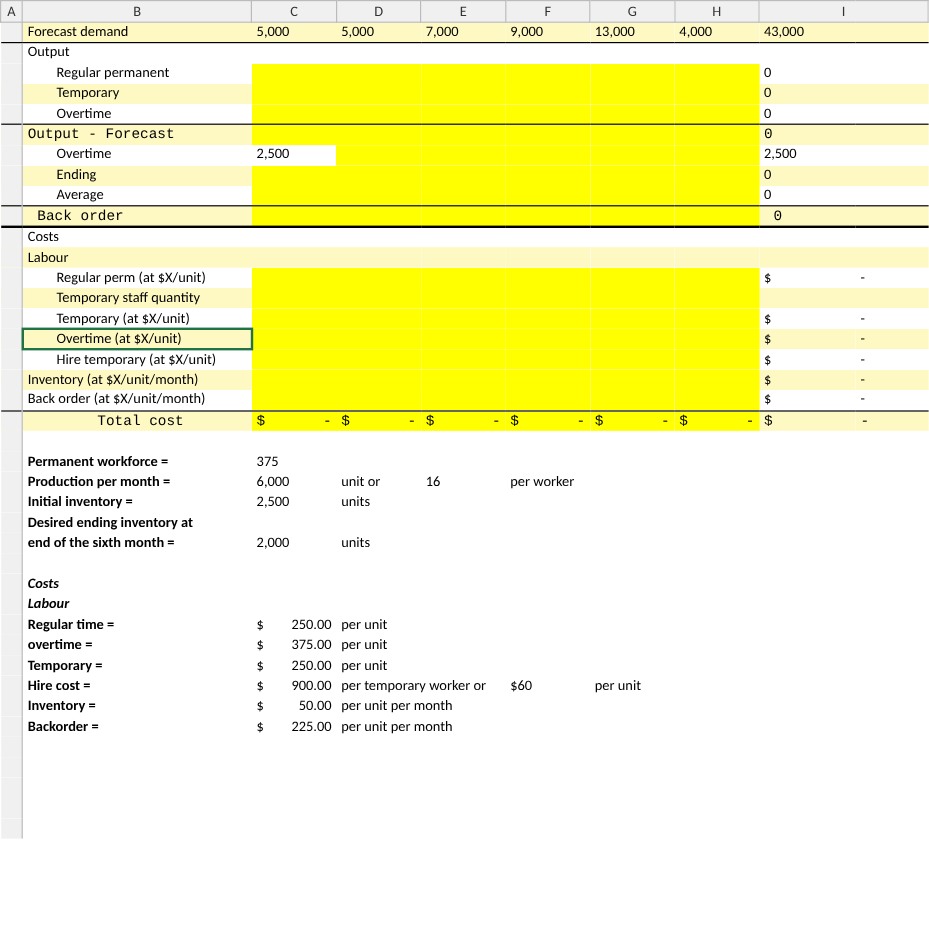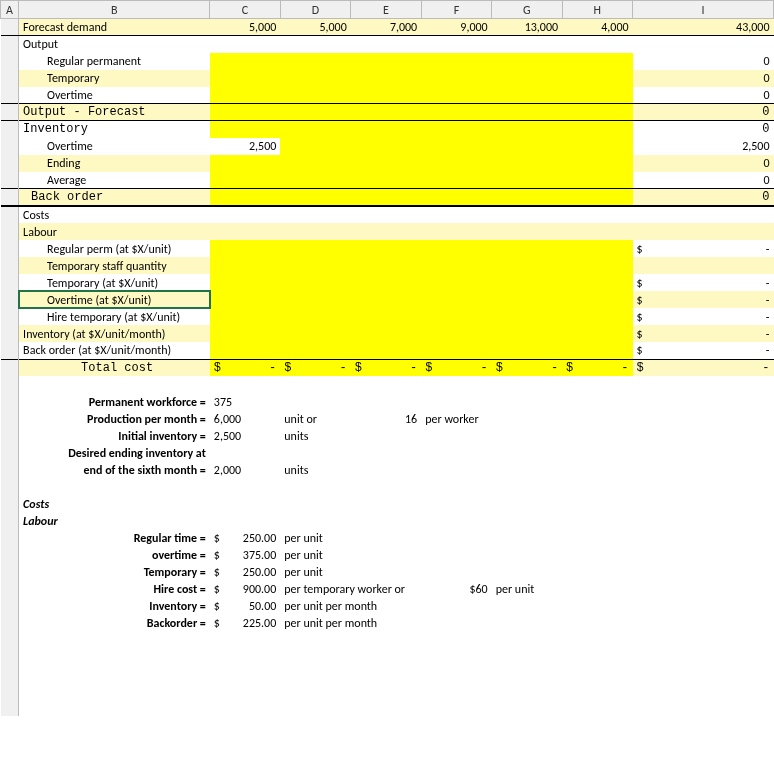--- a/index.html
+++ b/index.html
@@ -44,21 +44,21 @@
   col.cC { width: 70px; }
   col.cD { width: 70px; }
   col.cE { width: 70px; }
   col.cF { width: 70px; }
   col.cG { width: 70px; }
   col.cH { width: 70px; }
   col.cI { width: 80px; }
   col.cJ { width: 60px; }
 
   .bold { font-weight: bold; }
-  .right { text-align: right; }
+  .right { }
   .center { text-align: center; }
   .grey { background: #fef9c3; }
   .yellow { background: #ffff00; }
   .indent1 { padding-left: 28px; }
   .indent2 { padding-left: 62px; }
   .border-top td { border-top: 1px solid #000; font-family: Liberation Mono, monospace; }
   .border-bottom td { border-bottom: 1px solid #000; }
   .border-bottom-heavy td { border-bottom: 2px solid #000; padding-left: 12px; }
   .sel-green { outline: 2px solid #217346; outline-offset: -1px; }
 
@@ -166,31 +166,20 @@
       <td>Output - Forecast</td>
       <td class="yellow"></td>
           <td class="yellow"></td>
           <td class="yellow"></td>
           <td class="yellow"></td>
           <td class="yellow"></td>
           <td class="yellow"></td>
       <td class="right" colspan="2">0</td>
     </tr>
 
-    <tr class="border-top">
-      <td class="rowhead"></td>
-      <td>Inventory</td>
-      <td class="yellow"></td>
-          <td class="yellow"></td>
-          <td class="yellow"></td>
-          <td class="yellow"></td>
-          <td class="yellow"></td>
-          <td class="yellow"></td>
-      <td class="right" colspan="2">0</td>
-    </tr>
     <tr>
       <td class="rowhead"></td>
       <td class="indent1">Overtime</td>
       <td class="right">2,500</td>
       <td class="yellow"></td>
           <td class="yellow"></td>
           <td class="yellow"></td>
           <td class="yellow"></td>
           <td class="yellow"></td>
       <td class="right" colspan="2">2,500</td>

